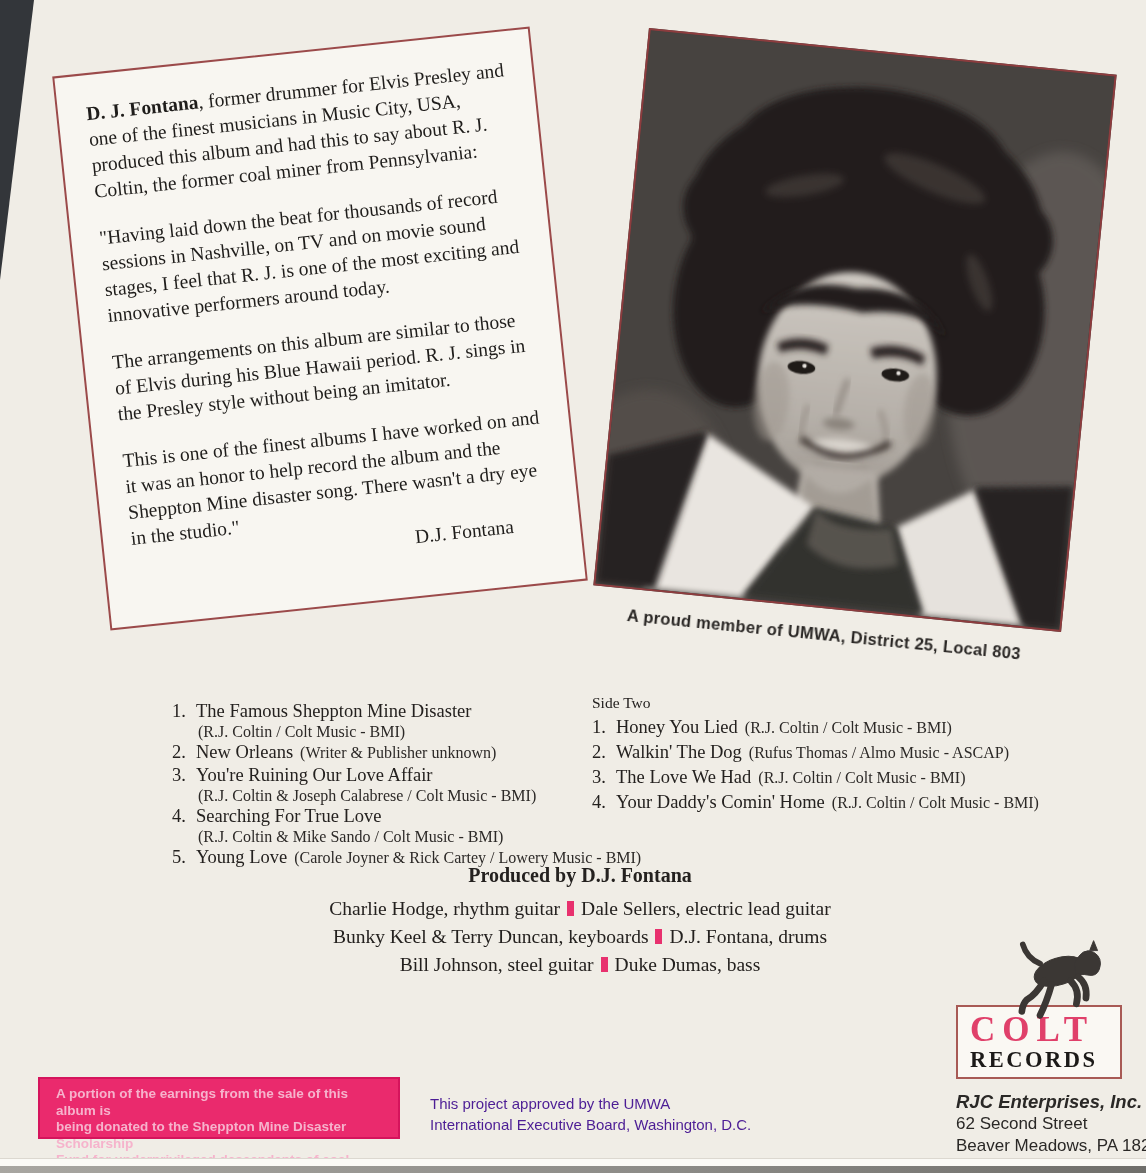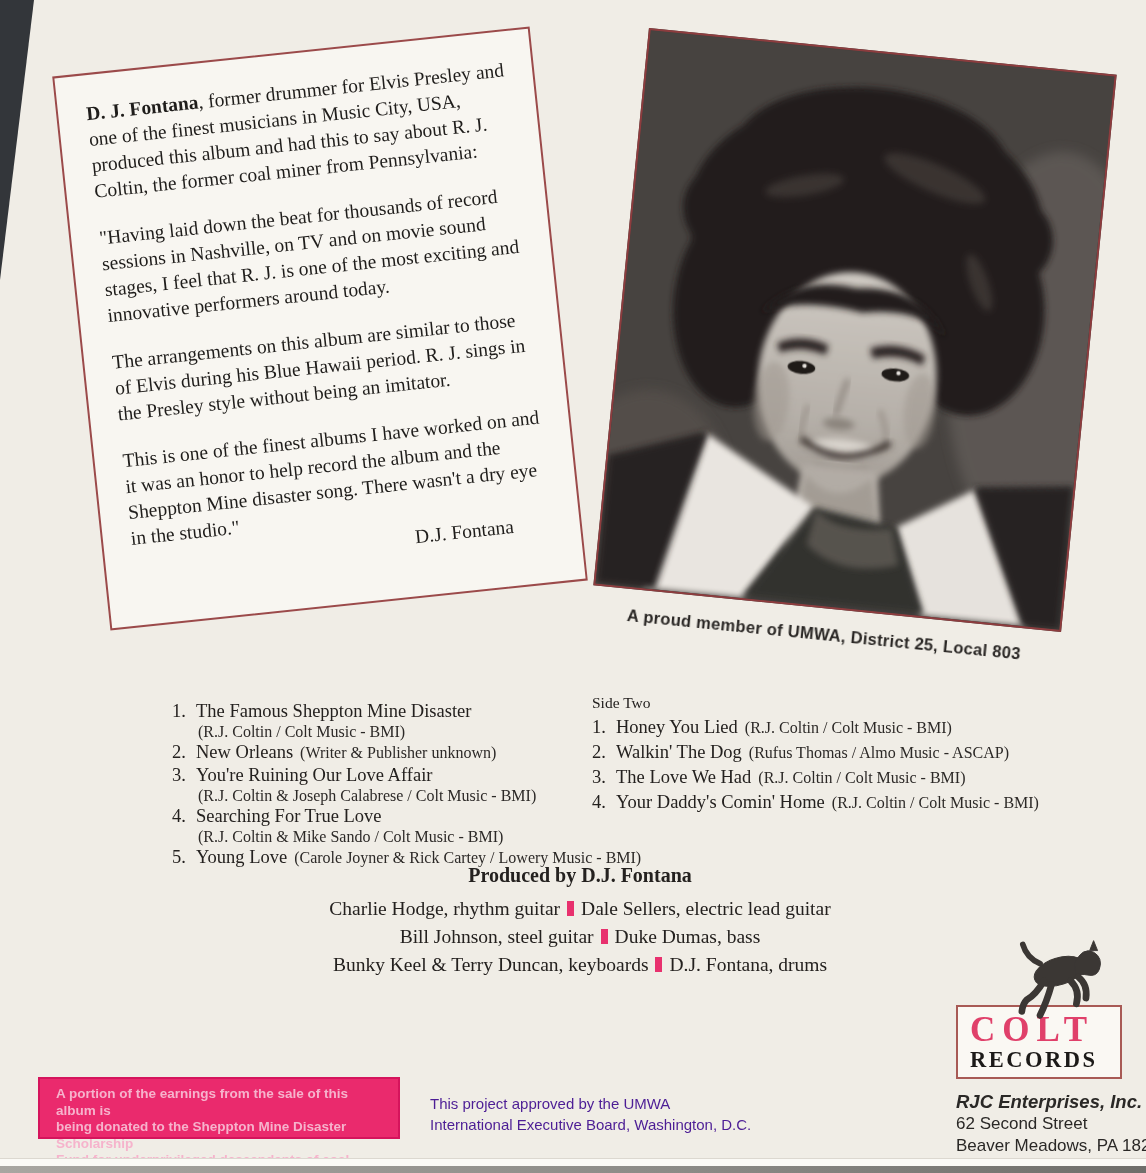--- a/index.html
+++ b/index.html
@@ -202,22 +202,22 @@
     <div class="lh">Side Two</div>
     <div class="trk"><span class="num">1.</span><span class="tt">Honey You Lied</span><span class="cr in">(R.J. Coltin / Colt Music - BMI)</span></div>
     <div class="trk"><span class="num">2.</span><span class="tt">Walkin' The Dog</span><span class="cr in">(Rufus Thomas / Almo Music - ASCAP)</span></div>
     <div class="trk"><span class="num">3.</span><span class="tt">The Love We Had</span><span class="cr in">(R.J. Coltin / Colt Music - BMI)</span></div>
     <div class="trk"><span class="num">4.</span><span class="tt">Your Daddy's Comin' Home</span><span class="cr in">(R.J. Coltin / Colt Music - BMI)</span></div>
   </div>
 
   <div class="credits">
     <div class="prod">Produced by D.J. Fontana</div>
     <div class="cl"><span>Charlie Hodge, rhythm guitar</span><span class="sep"></span><span>Dale Sellers, electric lead guitar</span></div>
+    <div class="cl"><span>Bunky Keel &amp; Terry Duncan, keyboards</span><span class="sep"></span><span>D.J. Fontana, drums</span></div>
     <div class="cl"><span>Bill Johnson, steel guitar</span><span class="sep"></span><span>Duke Dumas, bass</span></div>
-    <div class="cl"><span>Bunky Keel &amp; Terry Duncan, keyboards</span><span class="sep"></span><span>D.J. Fontana, drums</span></div>
   </div>
 
   <div class="colt">
     <svg class="horse" width="96" height="88" viewBox="0 0 100 92">
       <g fill="#3b3734" stroke="#3b3734" stroke-linecap="round">
         <ellipse cx="46" cy="40" rx="27" ry="14" transform="rotate(-18 46 40)"></ellipse>
         <path d="M62,32 Q70,14 82,20 Q92,26 88,38 Q85,46 76,44 Q68,42 64,46 Z"></path>
         <path d="M78,18 L82,8 L86,18 Z"></path>
         <path d="M66,46 Q76,54 74,68" stroke-width="7" fill="none"></path>
         <path d="M58,50 Q68,60 64,74" stroke-width="7" fill="none"></path>

